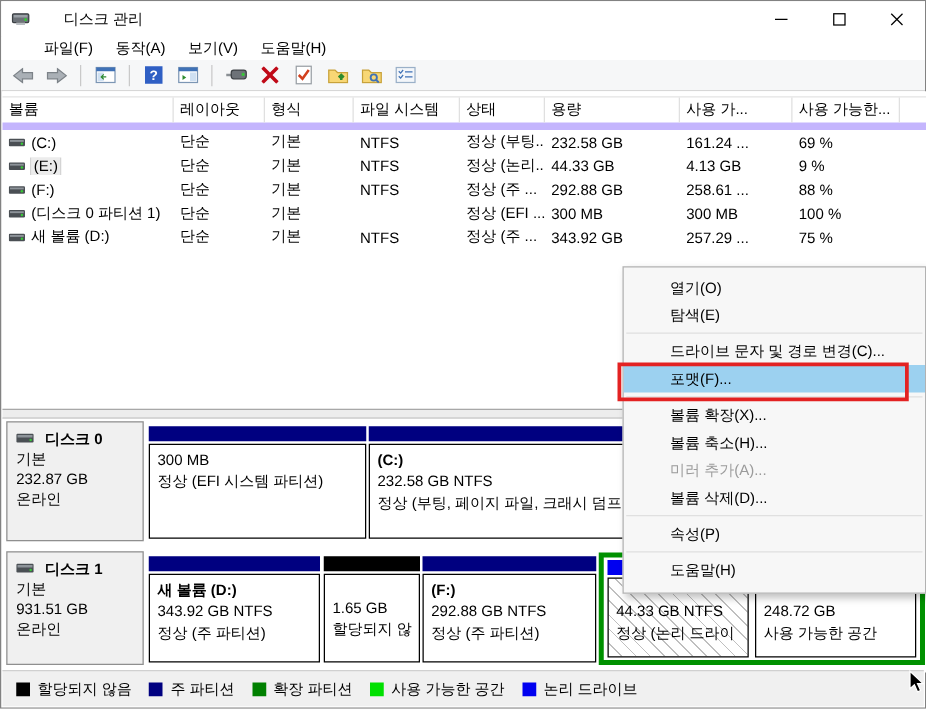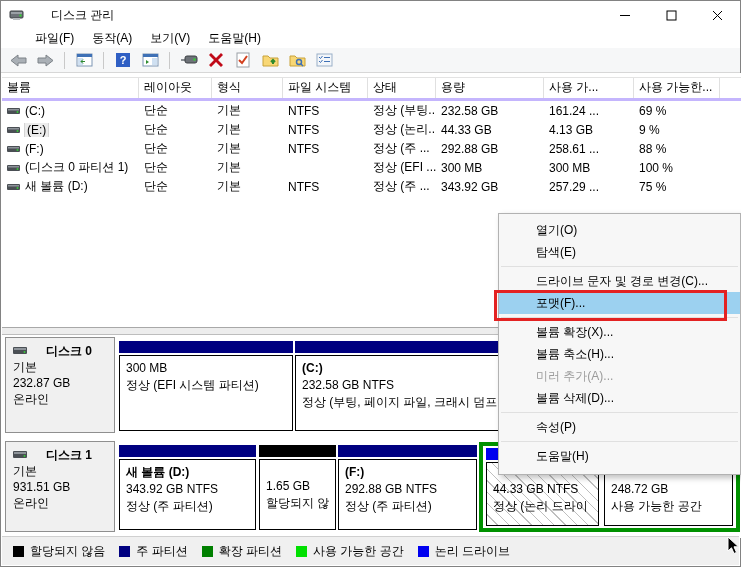--- a/index.html
+++ b/index.html
@@ -17,38 +17,38 @@
   .menubar{position:absolute;left:0;top:28px;right:0;height:19px;background:#fff;display:flex;align-items:center;padding-left:25px;gap:0;}
   .menu-item{padding:2px 9px;}
 
   
   .toolbar{position:absolute;left:0;top:47px;right:0;height:25px;background:#f6f7f8;border-bottom:1px solid #d7d7d7;display:flex;align-items:center;padding-left:6px;gap:5px;box-sizing:border-box;}
   .tsep{width:1px;height:17px;background:#c9c9c9;margin:0 3px;}
   .tbtn{width:22px;height:21px;display:flex;align-items:center;justify-content:center;}
 
   
   .toppane{position:absolute;left:1px;top:72px;width:739px;height:254px;background:#fff;}
-  .vt-header{display:flex;height:20px;margin-top:4px;border-top:1px solid #e3e3e3;border-bottom:3px solid #c4b5fd;align-items:center;}
+  .vt-header{display:flex;height:20px;margin-top:4px;border-top:1px solid #e3e3e3;border-bottom:6px solid #c4b5fd;align-items:center;}
   .vt-hcell{box-sizing:border-box;padding-left:5px;height:20px;line-height:19px;border-right:1px solid #e0e0e0;overflow:hidden;white-space:nowrap;}
   .vt-row{display:flex;height:19px;align-items:center;}
   .vt-cell{box-sizing:border-box;padding-left:5px;overflow:hidden;white-space:nowrap;}
   .cw0{width:137px}.cw1{width:73px}.cw2{width:71px}.cw3{width:85px}.cw4{width:68px}.cw5{width:108px}.cw6{width:90px}.cw7{width:86px}
   .volcell{display:flex;align-items:center;gap:5px;}
   .selname{background:#ececec;outline:1px solid #d4d4d4;padding:0 2px;}
 
   
   .splitter{position:absolute;left:1px;top:326px;width:739px;height:8px;background:#ededed;border-top:1px solid #a8a8a8;border-bottom:1px solid #bdbdbd;box-sizing:border-box;}
 
   
   .bottompane{position:absolute;left:1px;top:334px;width:739px;height:203px;background:#fff;}
   .disk{position:absolute;left:3px;width:735px;}
   .disk0{top:2px;height:96px;}
   .disk1{top:106px;height:91px;}
   .dinfo{position:absolute;left:0;top:0;bottom:0;width:110px;background:#f0f0f0;border:1px solid #8f8f8f;box-sizing:border-box;padding:5px 0 0 7px;line-height:16px;}
-  .dname{font-weight:bold;display:flex;align-items:center;gap:19px;}
+  .dname{font-weight:bold;display:flex;align-items:center;gap:9px;}
   .pcell{position:absolute;top:4px;bottom:2px;}
   .phdr{height:12px;}
   .hdr-navy{background:#000080;}
   .hdr-black{background:#000000;}
   .hdr-blue{background:#0000f0;}
   .hdr-green{background:#00e000;}
   .pbody{position:absolute;left:0;right:0;top:14px;bottom:0;border:1px solid #000;background:#fff;padding:4px 6px;box-sizing:border-box;line-height:17px;overflow:hidden;white-space:nowrap;}
   .ptitle{font-weight:bold;}
   .hatch{background:repeating-linear-gradient(45deg,#ffffff 0 7px,#bfbfbf 7px 8px);}
   .ext{position:absolute;top:1px;bottom:0px;border:4px solid #009100;background:#fff;box-sizing:border-box;padding:2px 3px;display:flex;gap:5px;}

